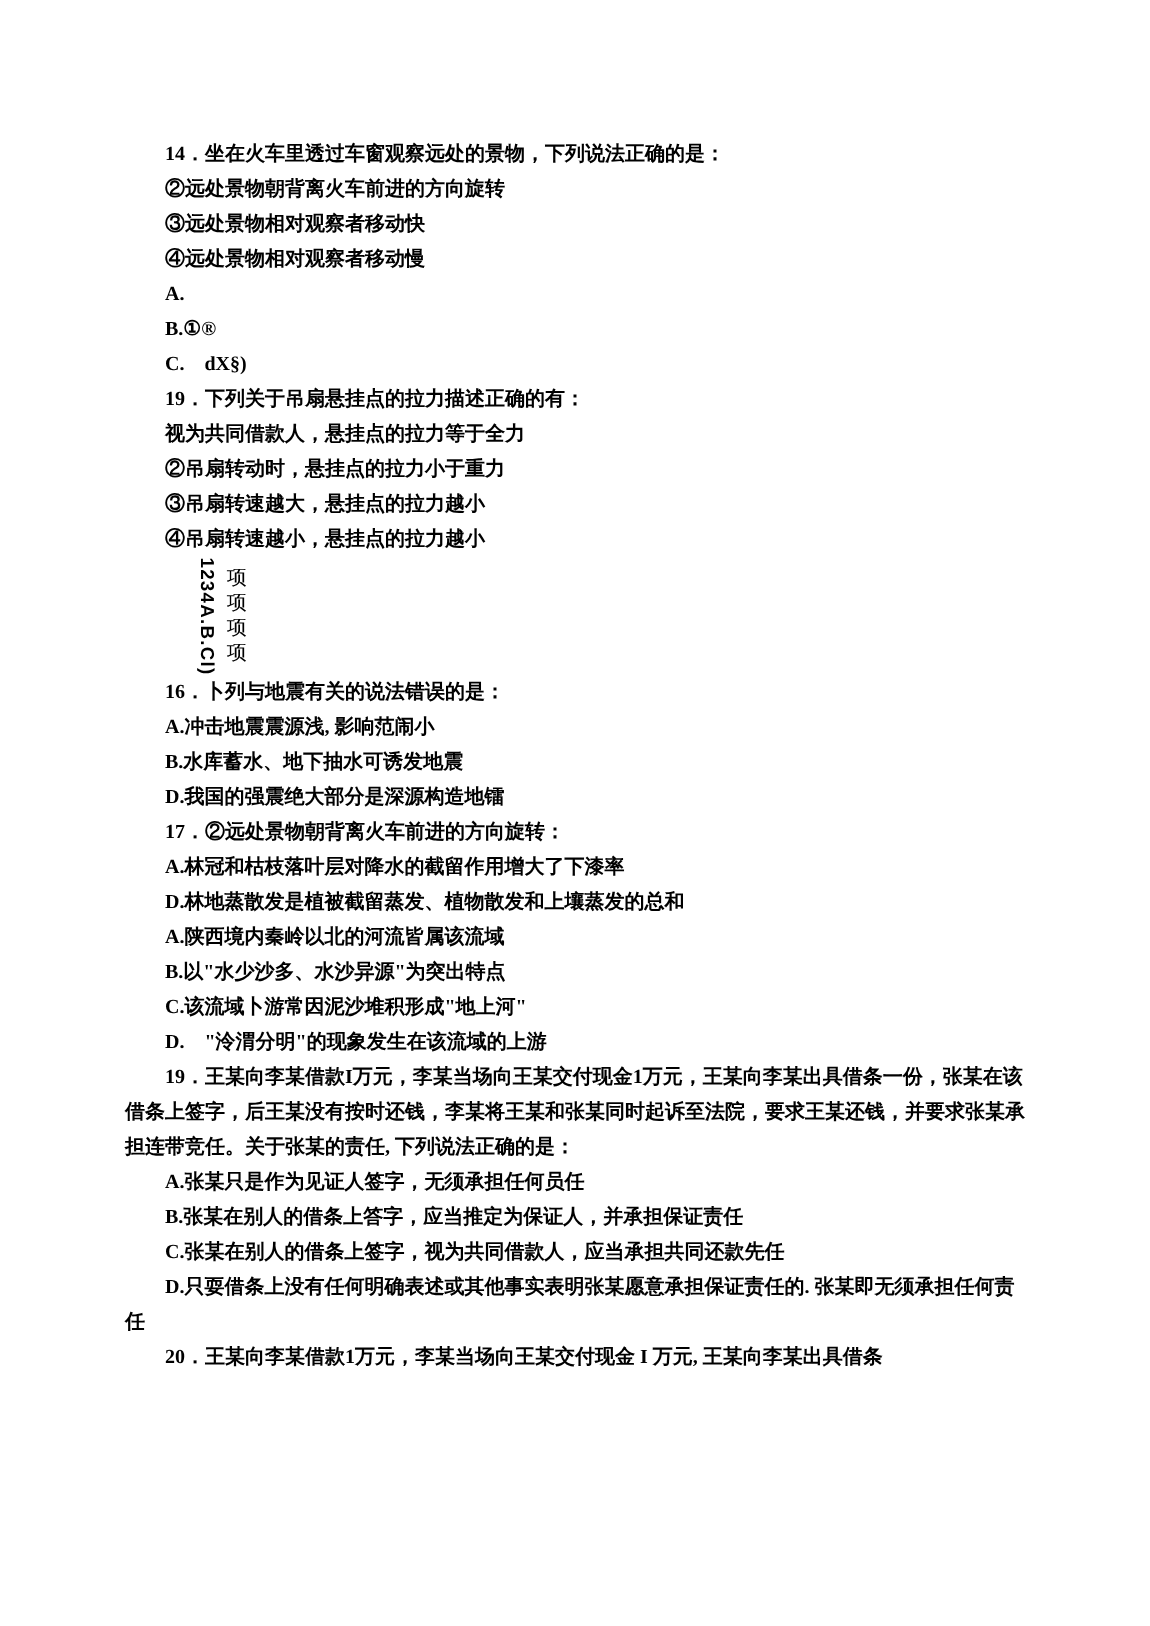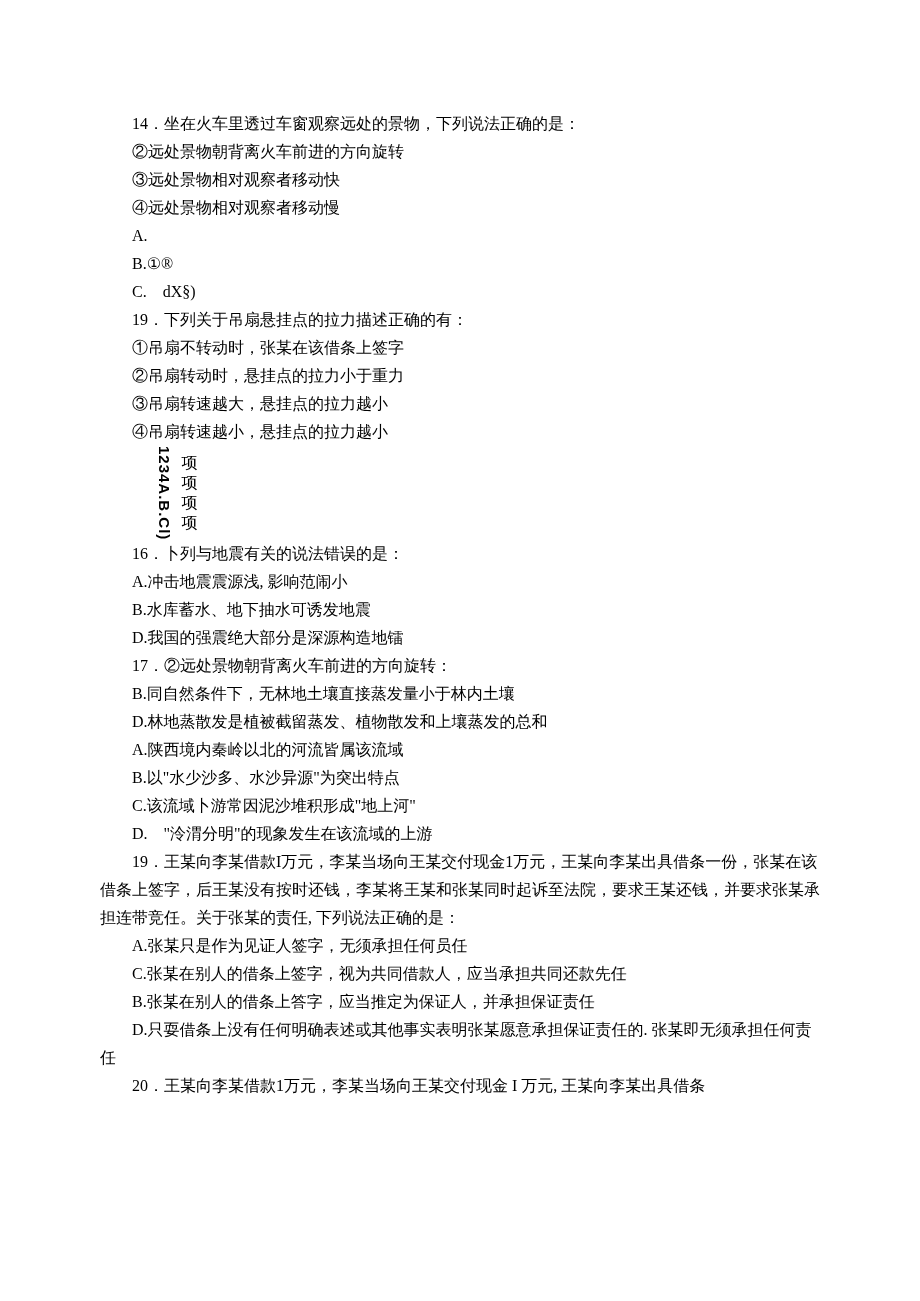--- a/index.html
+++ b/index.html
@@ -12,20 +12,21 @@
     line-height: 1.75;
   }
   .page {
     width: 920px;
     min-height: 1301px;
     padding: 110px 100px 60px 100px;
     box-sizing: border-box;
   }
   .para {
     text-indent: 2em;
+    font-weight: bold;
   }
   .vertical-block {
     display: flex;
     margin-left: 3.2em;
     align-items: center;
   }
   .vertical-text {
     writing-mode: vertical-rl;
     text-orientation: mixed;
     font-weight: bold;
@@ -47,50 +48,50 @@
 
   <div class="para"><span>14</span><span>．坐在火车里透过车窗观察远处的景物，下列说法正确的是：</span></div>
   <div class="para">②远处景物朝背离火车前进的方向旋转</div>
   <div class="para">③远处景物相对观察者移动快</div>
   <div class="para">④远处景物相对观察者移动慢</div>
   <div class="para">A.</div>
   <div class="para">B.①®</div>
   <div class="para">C.　dX§)</div>
 
   <div class="para"><span>19</span><span>．下列关于吊扇悬挂点的拉力描述正确的有：</span></div>
-  <div class="para">①吊扇不转动时，张某在该借条上签字</div>
+  <div class="para">视为共同借款人，悬挂点的拉力等于全力</div>
   <div class="para">②吊扇转动时，悬挂点的拉力小于重力</div>
   <div class="para">③吊扇转速越大，悬挂点的拉力越小</div>
   <div class="para">④吊扇转速越小，悬挂点的拉力越小</div>
 
   <div class="vertical-block">
     <span class="vertical-text">1234A.B.Cl)</span>
     <span class="vstack">
       <span>项</span>
       <span>项</span>
       <span>项</span>
       <span>项</span>
     </span>
   </div>
 
   <div class="para"><span>16</span><span>．卜列与地震有关的说法错误的是：</span></div>
   <div class="para">A.冲击地震震源浅, 影响范闹小</div>
   <div class="para">B.水库蓄水、地下抽水可诱发地震</div>
   <div class="para">D.我国的强震绝大部分是深源构造地镭</div>
 
   <div class="para"><span>17</span><span>．②远处景物朝背离火车前进的方向旋转：</span></div>
-  <div class="para">B.同自然条件下，无林地土壤直接蒸发量小于林内土壤</div>
+  <div class="para">A.林冠和枯枝落叶层对降水的截留作用增大了下漆率</div>
   <div class="para">D.林地蒸散发是植被截留蒸发、植物散发和上壤蒸发的总和</div>
 
   <div class="para">A.陕西境内秦岭以北的河流皆属该流域</div>
   <div class="para">B.以"水少沙多、水沙异源"为突出特点</div>
   <div class="para">C.该流域卜游常因泥沙堆积形成"地上河"</div>
   <div class="para">D.　"泠渭分明"的现象发生在该流域的上游</div>
 
   <div class="para"><span>19</span><span>．王某向李某借款I万元，李某当场向王某交付现金1万元，王某向李某出具借条一份，张某在该借条上签字，后王某没有按时还钱，李某将王某和张某同时起诉至法院，要求王某还钱，并要求张某承担连带竞任。关于张某的责任, 下列说法正确的是：</span></div>
   <div class="para">A.张某只是作为见证人签字，无须承担任何员任</div>
+  <div class="para">B.张某在别人的借条上答字，应当推定为保证人，并承担保证责任</div>
   <div class="para">C.张某在别人的借条上签字，视为共同借款人，应当承担共同还款先任</div>
-  <div class="para">B.张某在别人的借条上答字，应当推定为保证人，并承担保证责任</div>
   <div class="para">D.只耍借条上没有任何明确表述或其他事实表明张某愿意承担保证责任的. 张某即无须承担任何责任</div>
 
   <div class="para"><span>20</span><span>．王某向李某借款1万元，李某当场向王某交付现金 I 万元, 王某向李某出具借条</span></div>
 
 </div>
 
 </body></html>

